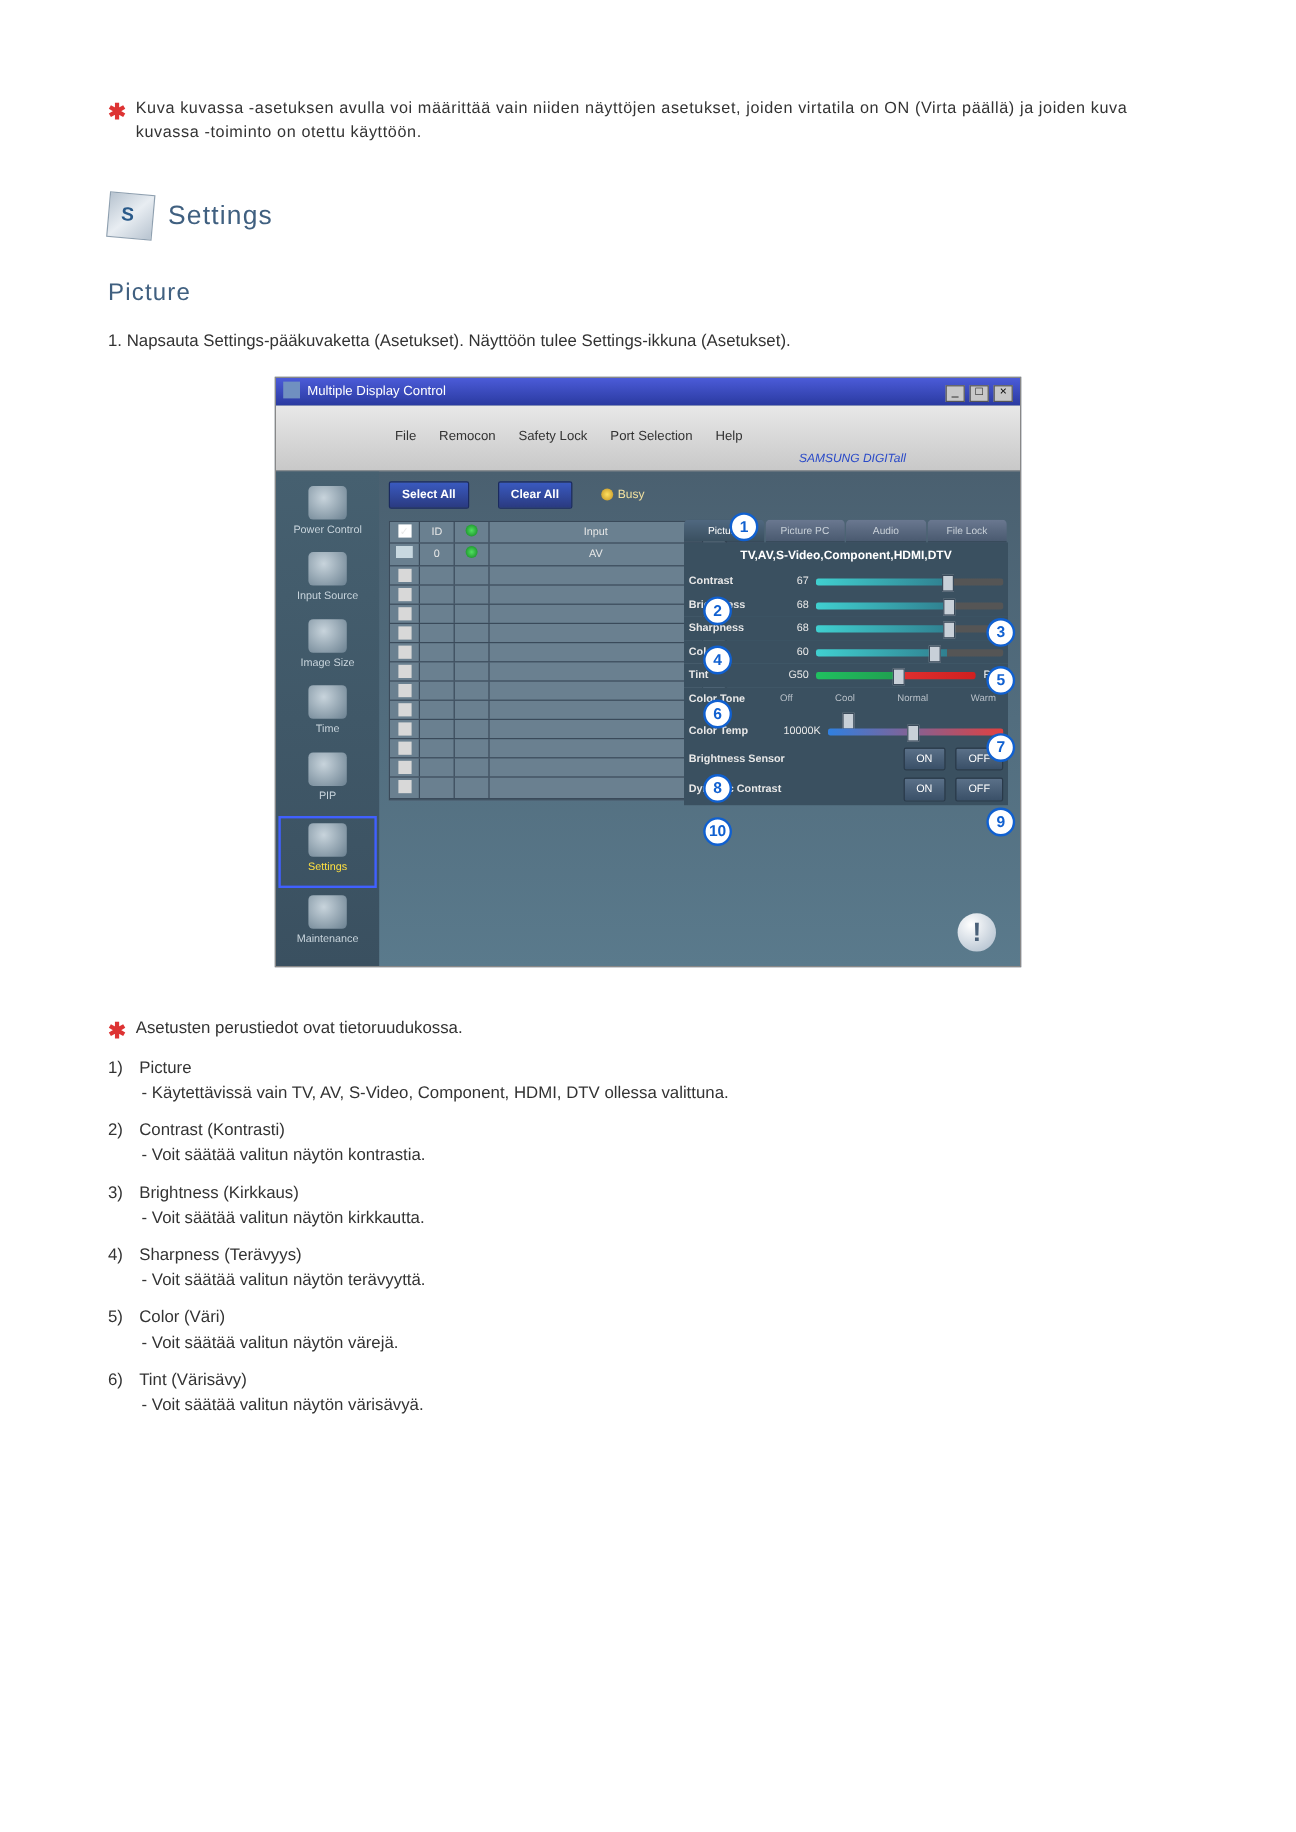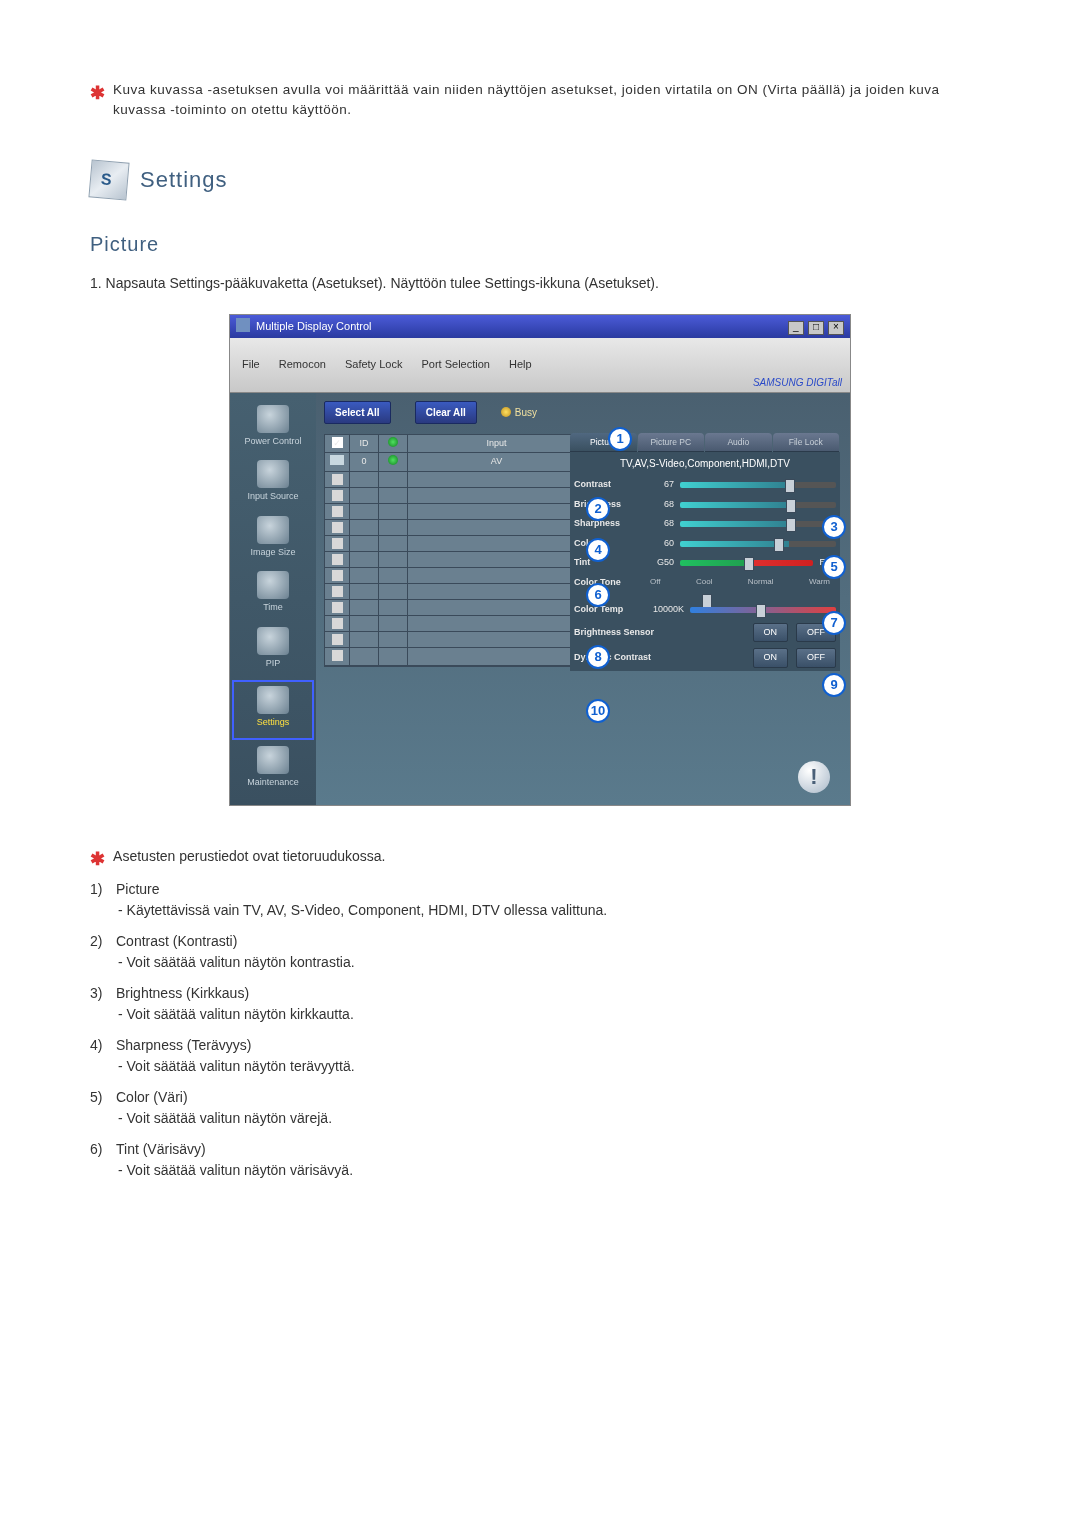--- a/index.html
+++ b/index.html
@@ -110,21 +110,21 @@
     color: #000;
     margin-left: 1px;
   }
   .menubar {
     background: linear-gradient(#e8e8e8, #c8c8c8);
     border-bottom: 1px solid #888;
     display: flex;
     align-items: center;
     padding: 2px 4px;
     font-size: 11px;
-    justify-content: space-between;
+    justify-content: center;
     gap: 39px;
   }
   .menubar-left span {
     display: inline-block;
     padding: 2px 8px;
     color: #333;
   }
   .brand {
     color: #2a4ac8;
     font-size: 10px;
@@ -259,21 +259,21 @@
     margin-right: 1px;
   }
   .tab.active {
     background: linear-gradient(#506880, #3a5060);
     color: #fff;
   }
   .panel-sub {
     background: #3a5060;
     text-align: center;
     padding: 4px;
-    font-weight: normal;
+    font-weight: bold;
     font-size: 10px;
   }
   .ctrl-row {
     display: flex;
     align-items: center;
     padding: 3px 4px;
     gap: 6px;
     background: #3a5060;
   }
   .ctrl-label {
@@ -417,21 +417,21 @@
 
       <div class="callout" style="top:34px; left:378px;">1</div>
       <div class="callout" style="top:104px; left:356px;">2</div>
       <div class="callout" style="top:122px; right:4px;">3</div>
       <div class="callout" style="top:145px; left:356px;">4</div>
       <div class="callout" style="top:162px; right:4px;">5</div>
       <div class="callout" style="top:190px; left:356px;">6</div>
       <div class="callout" style="top:218px; right:4px;">7</div>
       <div class="callout" style="top:252px; left:356px;">8</div>
       <div class="callout" style="top:280px; right:4px;">9</div>
-      <div class="callout" style="top:306px; left:356px;">10</div>
+      <div class="callout" style="top:288px; left:356px;">10</div>
 
       <div class="sidebar">
         <div class="side-item">
           <div class="side-icon"></div>
           <div>Power Control</div>
         </div>
         <div class="side-item">
           <div class="side-icon"></div>
           <div>Input Source</div>
         </div>

